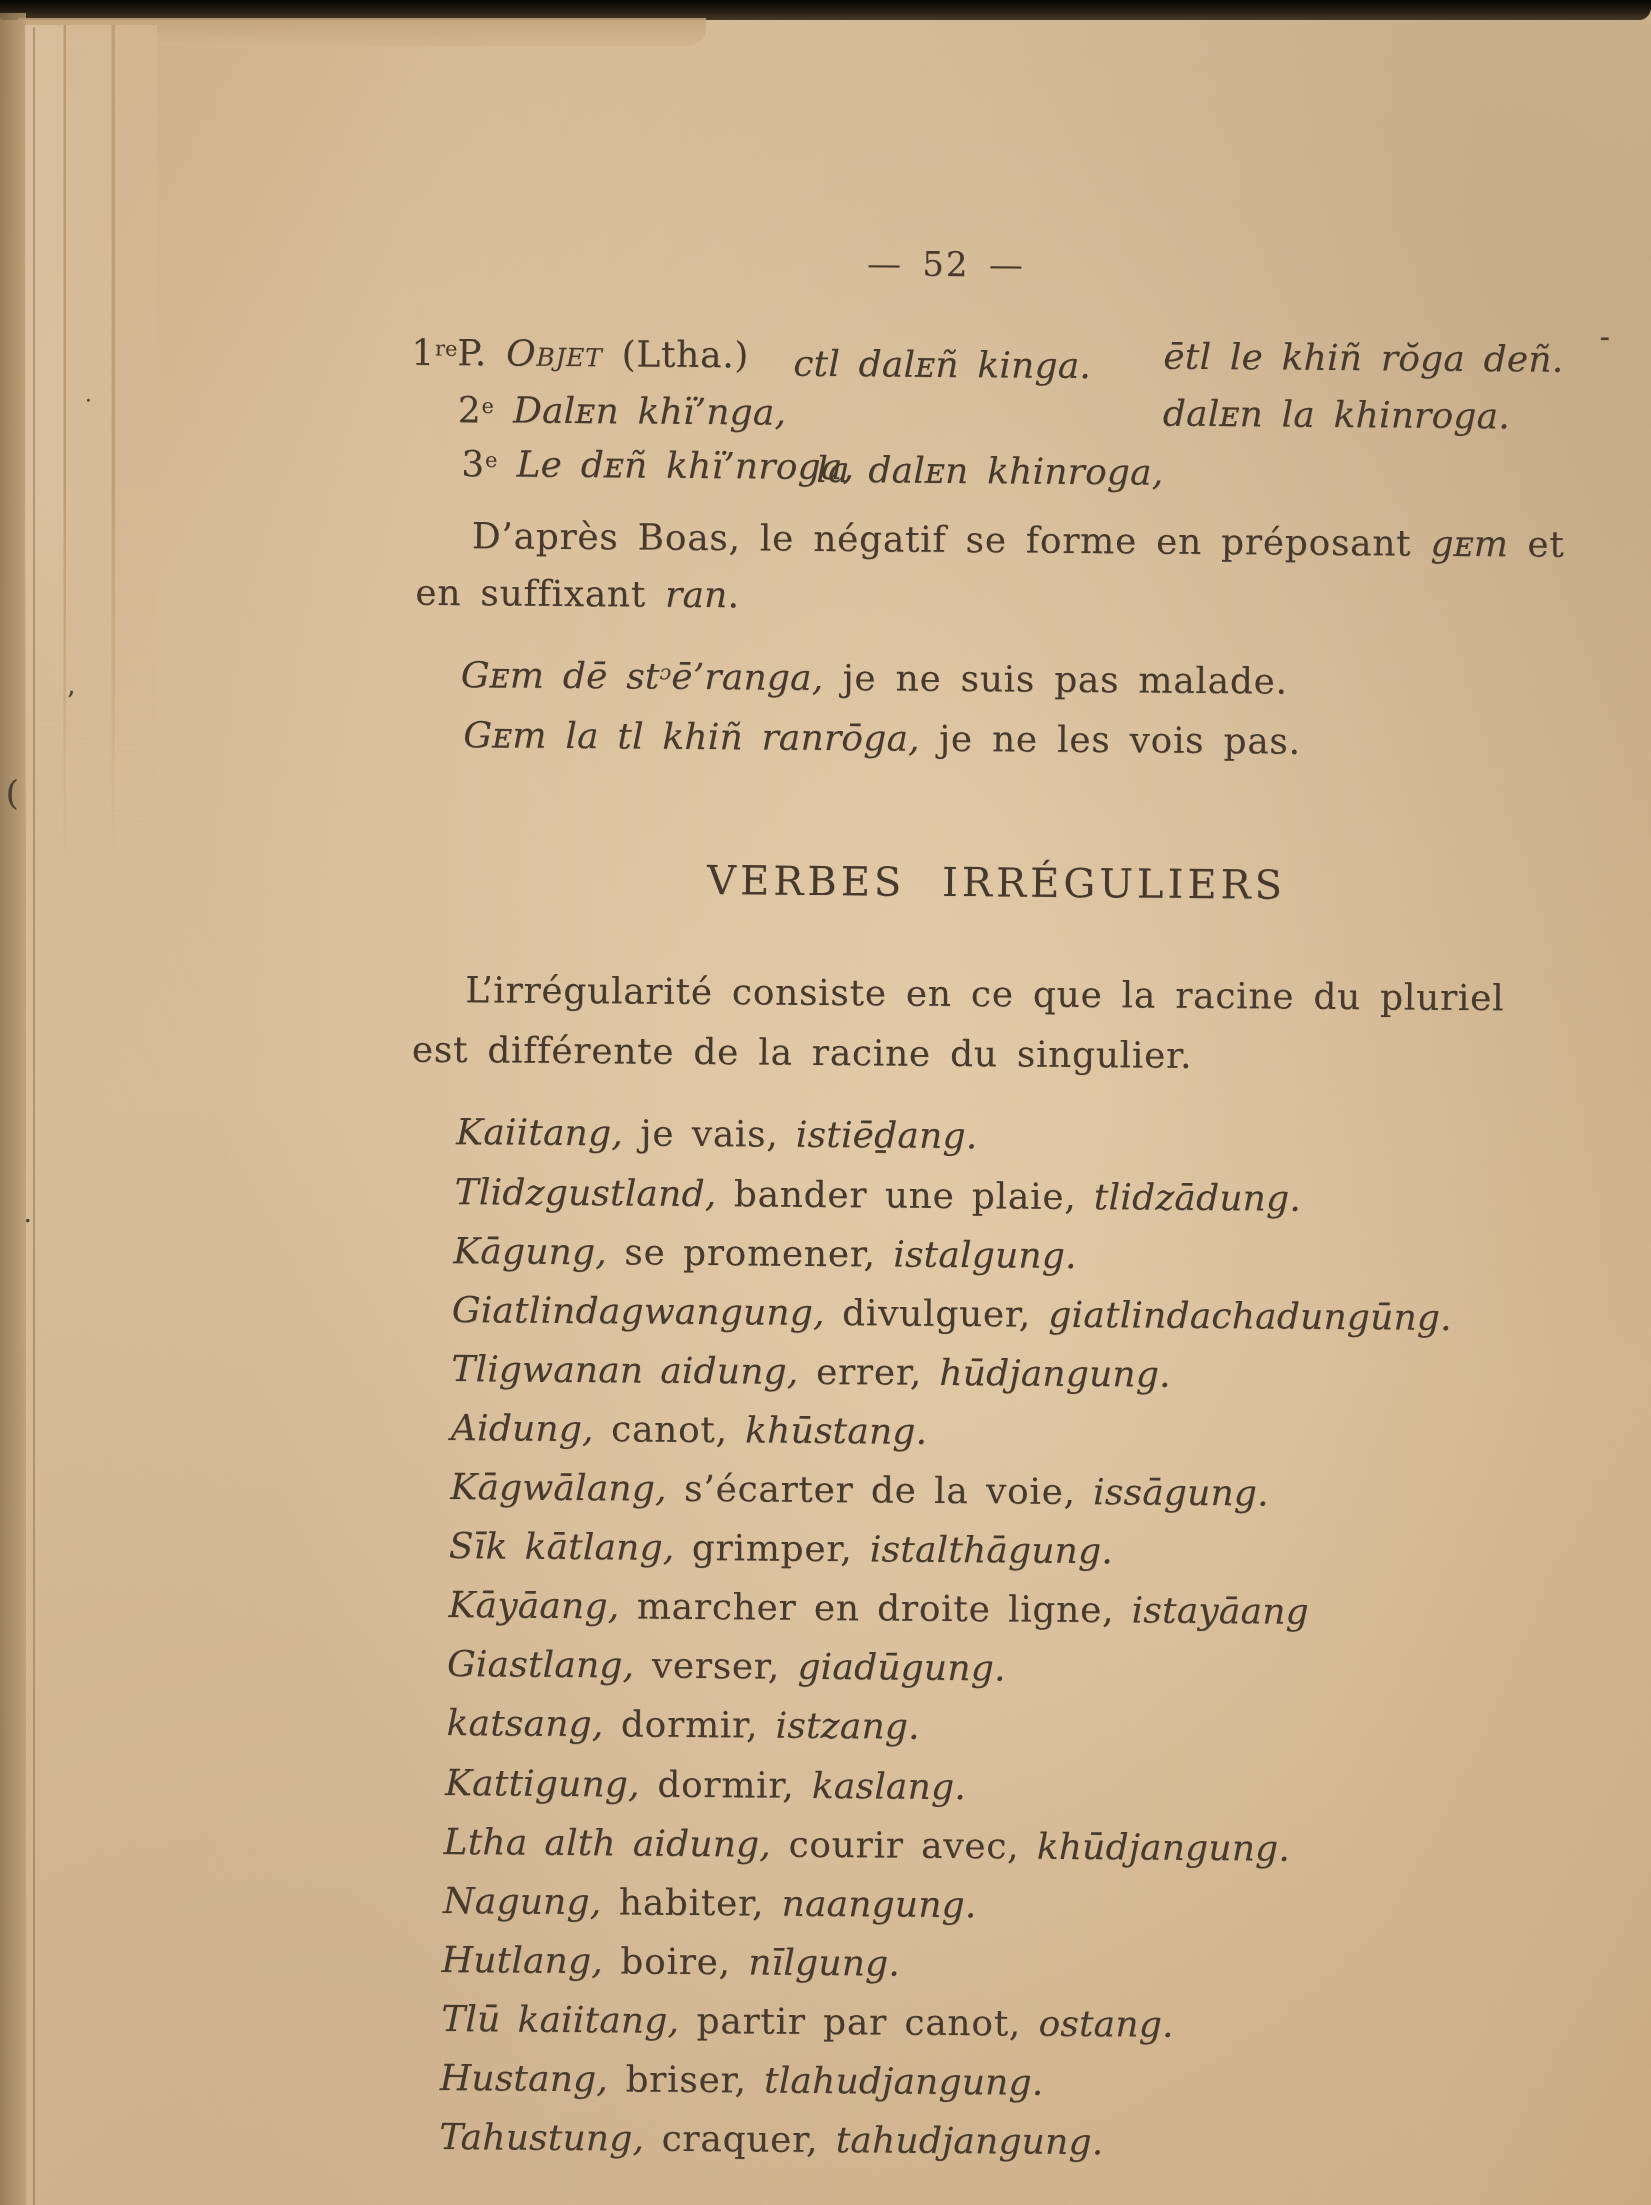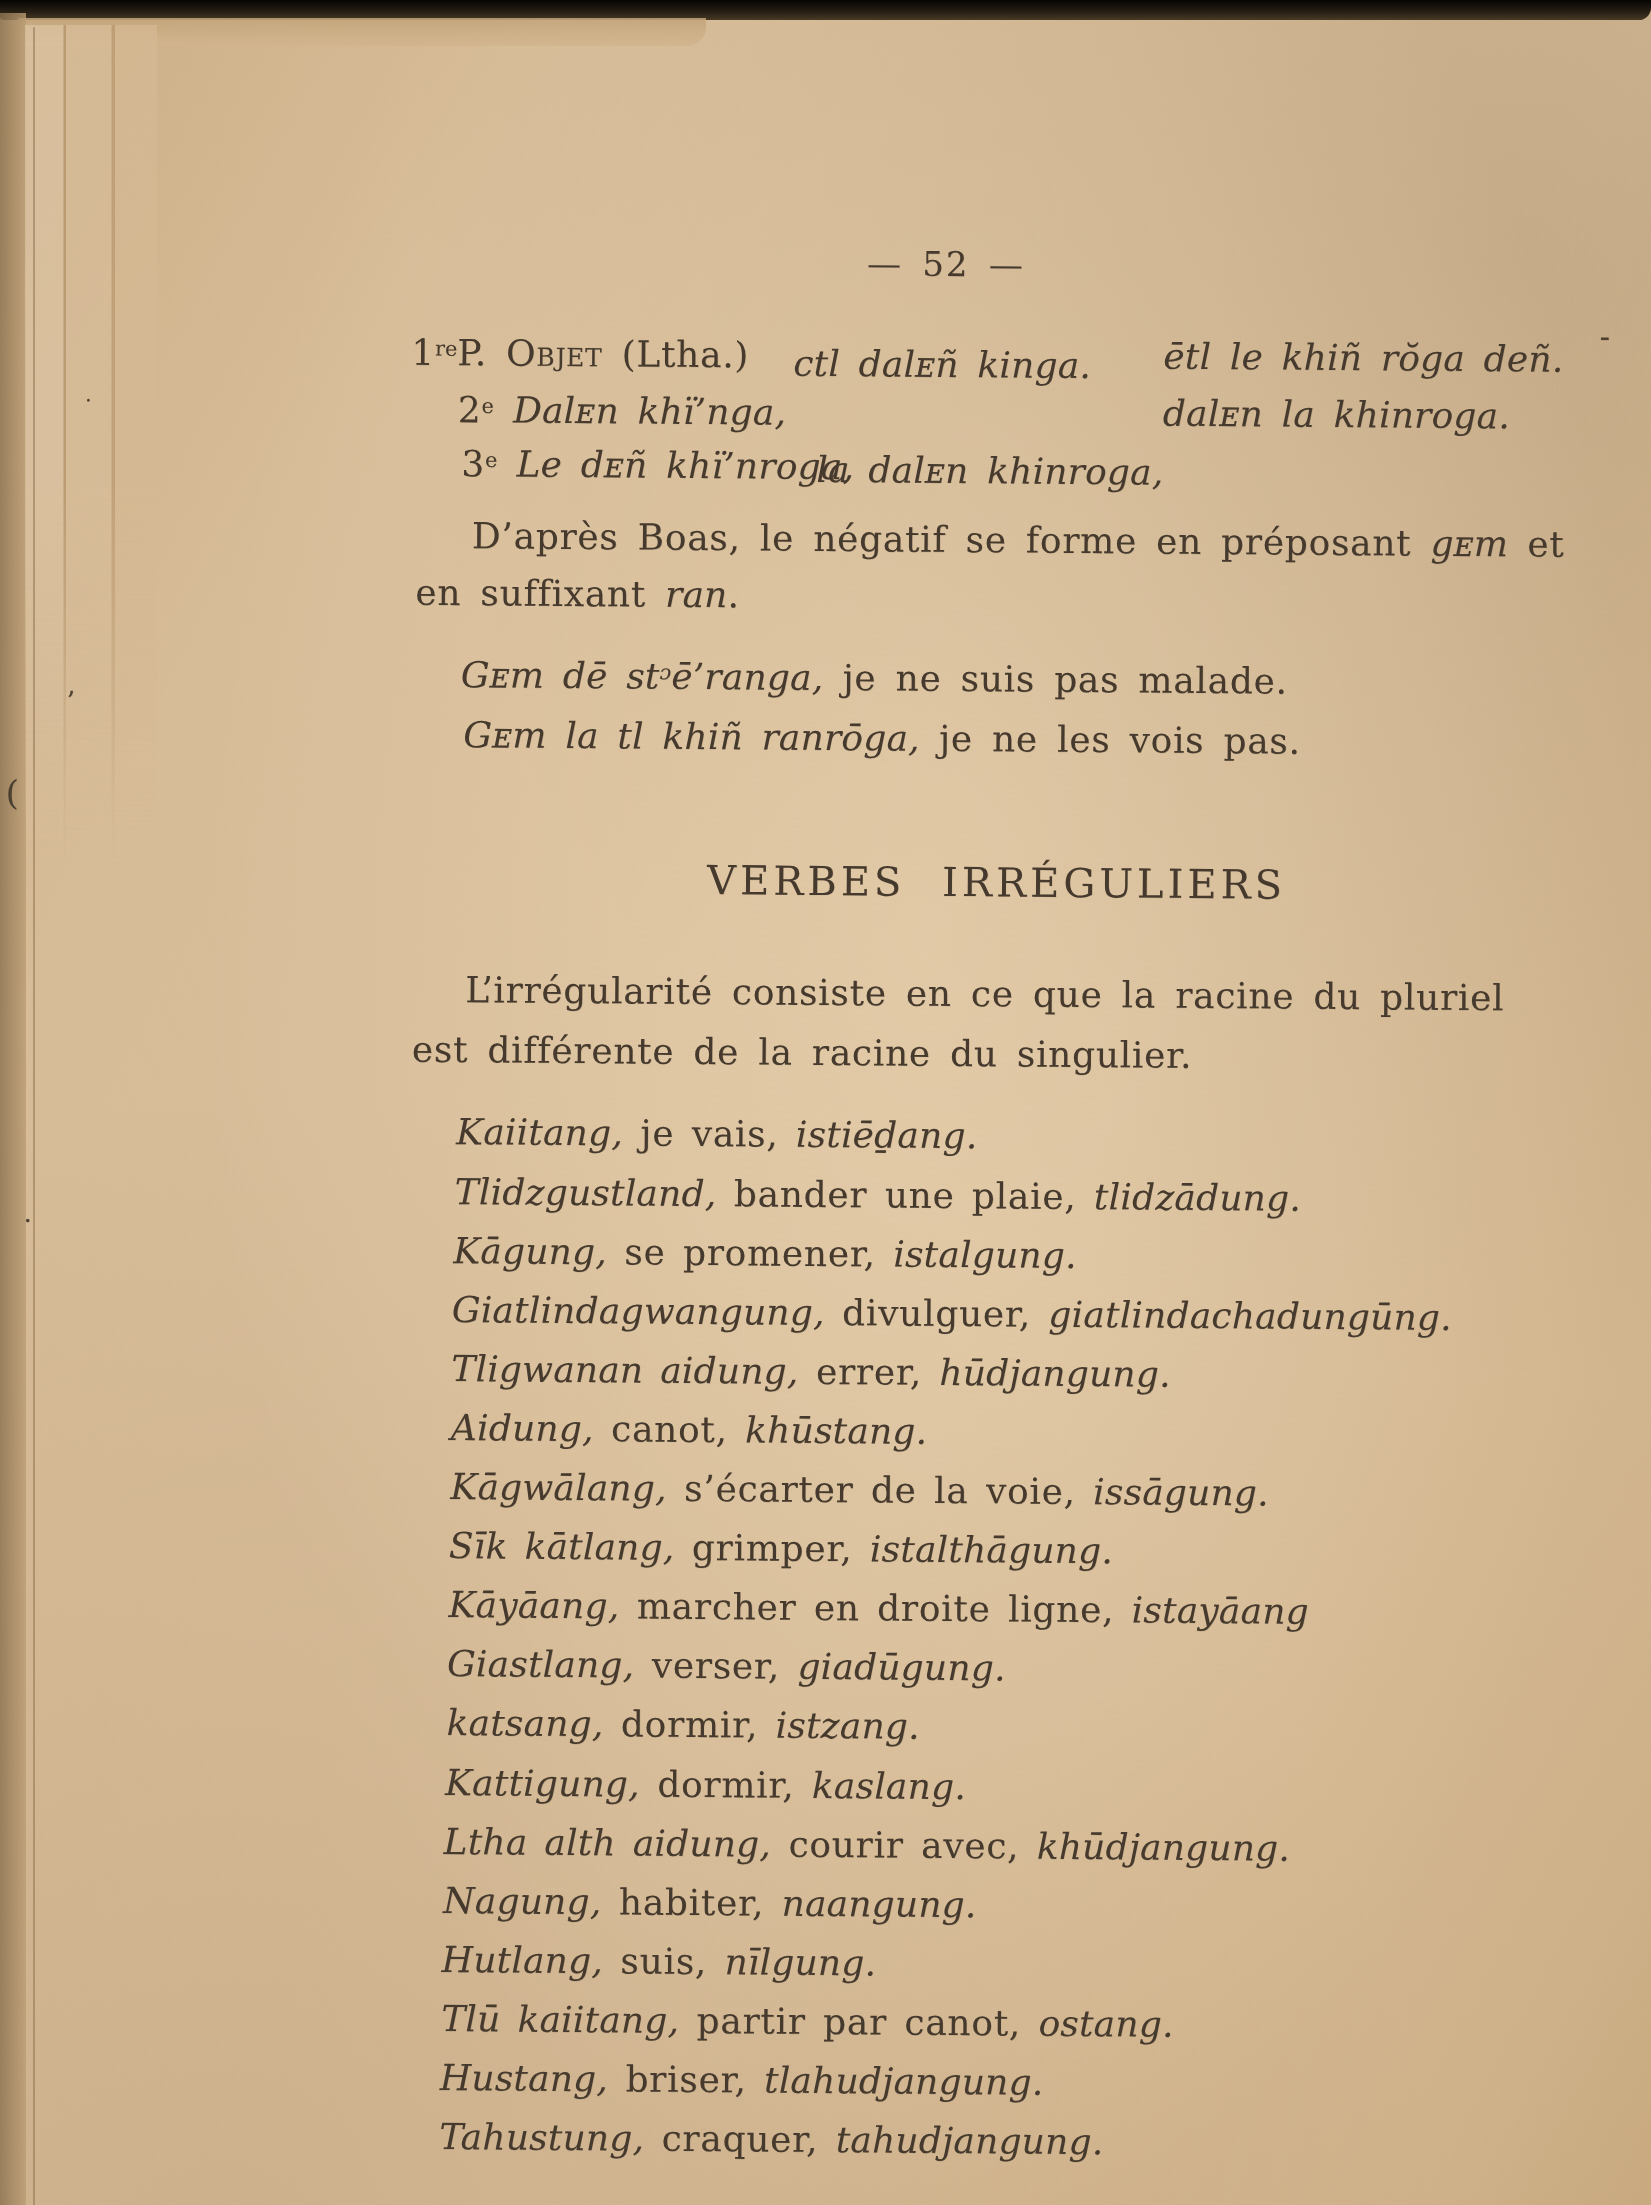--- a/index.html
+++ b/index.html
@@ -52,21 +52,21 @@
     background:rgba(130,100,66,.45);border-radius:1.3px;
   }
   
   .content{
     position:absolute;inset:0;color:#453a2d;
     transform:rotate(.45deg);transform-origin:441px 265px;
     text-shadow:0.4px 0.4px 0 rgba(80,62,42,.22);
   }
   .line{position:absolute;font-size:36px;letter-spacing:0.7px;word-spacing:7px;white-space:nowrap;}
   .it{font-style:italic;letter-spacing:0.2px;}
-  .sc{font-variant:small-caps;}
+  .sc{font-variant:small-caps;font-style:italic;}
   .num sup,.supm{font-size:.58em;vertical-align:.45em;letter-spacing:0;}
   .pageno{font-size:34px;letter-spacing:1.8px;}
   .heading{font-size:40px;letter-spacing:4px;word-spacing:20px;}
   .verb{word-spacing:5.3px;}
   .mark{position:absolute;font-size:26.5px;color:#4a3f30;}
   .m0{left:1600px;top:309px;font-size:31px;}
   .m1{left:70px;top:688px;}
   .m2{left:9.7px;top:776px;font-size:34px;}
   .m3{left:31px;top:1208px;}
   .m4{left:86px;top:385px;font-size:21px;}
@@ -120,21 +120,21 @@
   <div class="line verb" style="left:460px;top:1348px"><span class="it">Tligwanan aidung,</span> <span>errer,</span> <span class="it">hūdjangung.</span></div>
   <div class="line verb" style="left:460px;top:1407px"><span class="it">Aidung,</span> <span>canot,</span> <span class="it">khūstang.</span></div>
   <div class="line verb" style="left:460px;top:1466px"><span class="it">Kāgwālang,</span> <span>s’écarter de la voie,</span> <span class="it">issāgung.</span></div>
   <div class="line verb" style="left:459px;top:1525px"><span class="it">Sīk kātlang,</span> <span>grimper,</span> <span class="it">istalthāgung.</span></div>
   <div class="line verb" style="left:459px;top:1584px"><span class="it">Kāyāang,</span> <span>marcher en droite ligne,</span> <span class="it">istayāang</span></div>
   <div class="line verb" style="left:458px;top:1643px"><span class="it">Giastlang,</span> <span>verser,</span> <span class="it">giadūgung.</span></div>
   <div class="line verb" style="left:458px;top:1702px"><span class="it">katsang,</span> <span>dormir,</span> <span class="it">istzang.</span></div>
   <div class="line verb" style="left:457px;top:1762px"><span class="it">Kattigung,</span> <span>dormir,</span> <span class="it">kaslang.</span></div>
   <div class="line verb" style="left:456px;top:1821px"><span class="it">Ltha alth aidung,</span> <span>courir avec,</span> <span class="it">khūdjangung.</span></div>
   <div class="line verb" style="left:456px;top:1880px"><span class="it">Nagung,</span> <span>habiter,</span> <span class="it">naangung.</span></div>
-  <div class="line verb" style="left:455px;top:1939px"><span class="it">Hutlang,</span> <span>suis,</span> <span class="it">nīlgung.</span></div>
+  <div class="line verb" style="left:455px;top:1939px"><span class="it">Hutlang,</span> <span>boire,</span> <span class="it">nīlgung.</span></div>
   <div class="line verb" style="left:455px;top:1998px"><span class="it">Tlū kaiitang,</span> <span>partir par canot,</span> <span class="it">ostang.</span></div>
   <div class="line verb" style="left:454px;top:2057px"><span class="it">Hustang,</span> <span>briser,</span> <span class="it">tlahudjangung.</span></div>
   <div class="line verb" style="left:454px;top:2116px"><span class="it">Tahustung,</span> <span>craquer,</span> <span class="it">tahudjangung.</span></div>
 
   <span class="mark m0">-</span>
   <span class="mark m1">’</span>
   <span class="mark m2">(</span>
   <span class="mark m3">·</span>
   <span class="mark m4">.</span>
 

